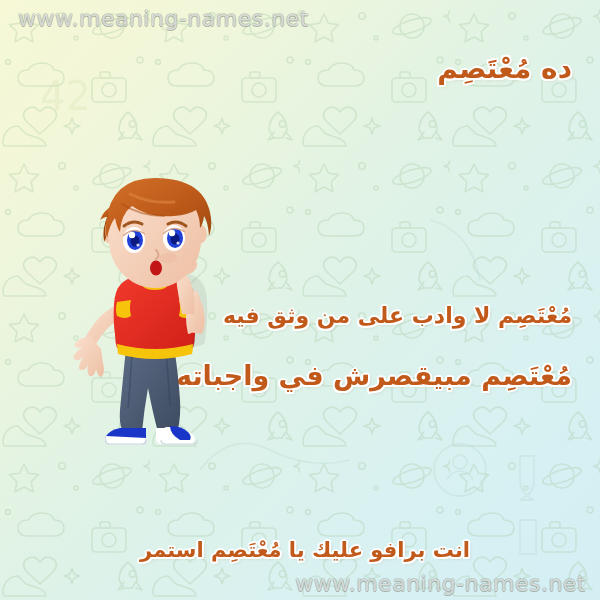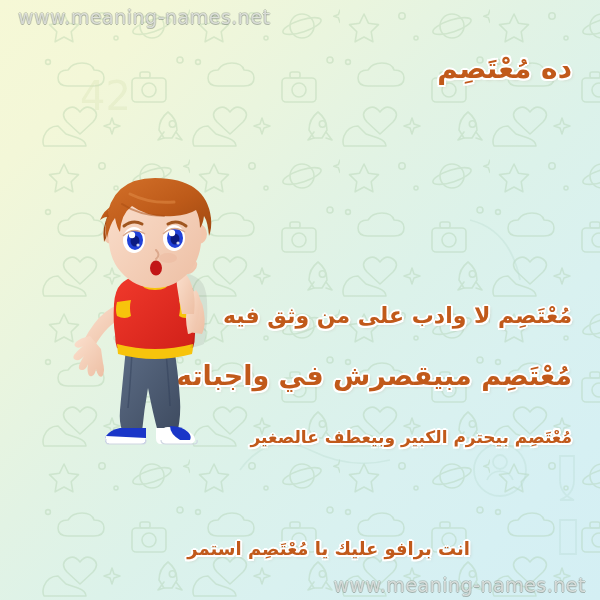--- a/index.html
+++ b/index.html
@@ -19,29 +19,28 @@
         #d9f1f0 72%,
         #d6f0f3 86%,
         #d4eff4 100%);
   }
 
   
   #doodles{
     position:absolute;inset:0;
     opacity:.55;
     pointer-events:none;
-    margin-left:40px;
   }
   #doodles svg{display:block;width:600px;height:600px;}
 
   
   .watermark{
     position:absolute;
     font-family:"DejaVu Sans","Liberation Sans",sans-serif;
-    font-size:19px;
+    font-size:22px;
     letter-spacing:.5px;
     color:rgba(255,255,255,.62);
     text-shadow:
       0 1px 0 rgba(120,130,120,.55),
       0 -1px 0 rgba(120,130,120,.30),
       1px 0 0 rgba(120,130,120,.30),
       -1px 0 0 rgba(120,130,120,.30);
     white-space:nowrap;
     user-select:none;
   }
@@ -66,21 +65,21 @@
        2px 2px 3px rgba(150,120,90,.25);
     user-select:none;
   }
   #line-title{right:28px;top:52px;font-size:28px;letter-spacing:1px;}
   #line-1{right:28px;top:118px;font-size:29px;}
   #line-2{right:28px;top:185px;font-size:26px;}
   #line-3{right:28px;top:243px;font-size:27px;}
   #line-4{right:28px;top:303px;font-size:22px;}
   #line-5{right:28px;top:360px;font-size:27px;}
   #line-6{right:28px;top:427px;font-size:17px;}
-  #line-footer{right:130px;top:538px;font-size:18px;}
+  #line-footer{right:130px;top:538px;font-size:21px;}
 
   
   #boy{
     position:absolute;left:60px;top:176px;width:190px;height:270px;
   }
   #boy svg{display:block;}
 </style>
 </head>
 <body>
 
@@ -137,21 +136,20 @@
       </g>
     </svg>
   </div>
 
   <div class="watermark" id="wm-top">www.meaning-names.net</div>
 
   <div class="ar" id="line-title">ده مُعْتَصِم</div>
 
   <div class="ar" id="line-4">مُعْتَصِم لا وادب على من وثق فيه</div>
   <div class="ar" id="line-5">مُعْتَصِم مبيقصرش في واجباته</div>
-  <div class="ar" id="line-6">مُعْتَصِم بيحترم الكبير وبيعطف عالصغير</div>
 
   <div class="ar" id="line-footer">انت برافو عليك يا مُعْتَصِم  استمر</div>
 
   <div id="boy">
     <svg width="190" height="270" viewBox="0 0 190 270" xmlns="http://www.w3.org/2000/svg">
       <defs>
         <linearGradient id="skinG" x1="0" y1="0" x2="1" y2="1">
           <stop offset="0%" stop-color="#fbe0ce"></stop>
           <stop offset="100%" stop-color="#edbfa4"></stop>
         </linearGradient>

